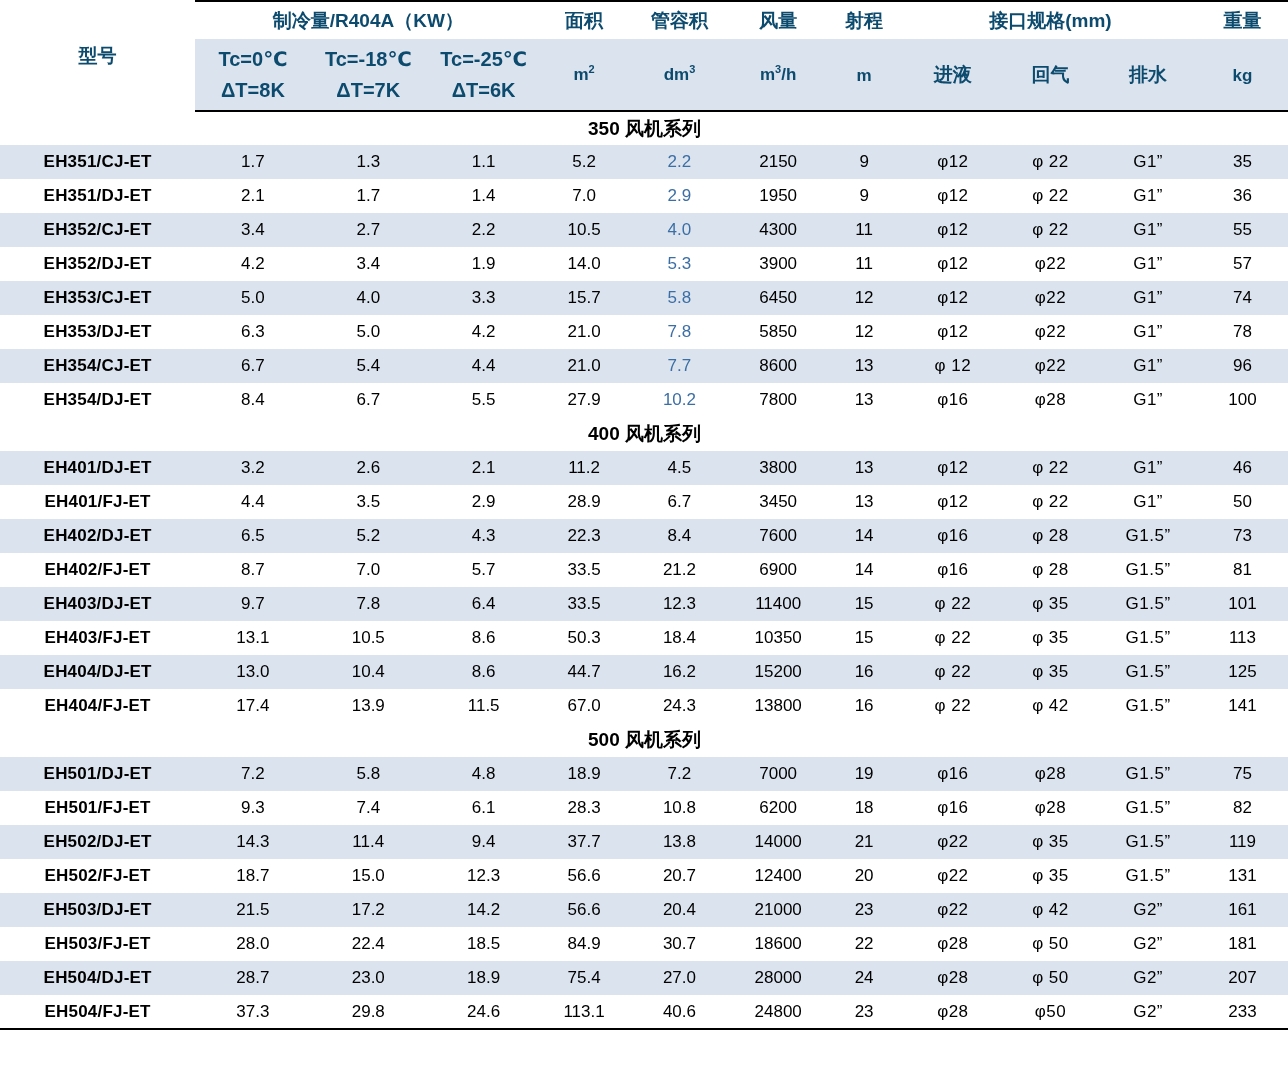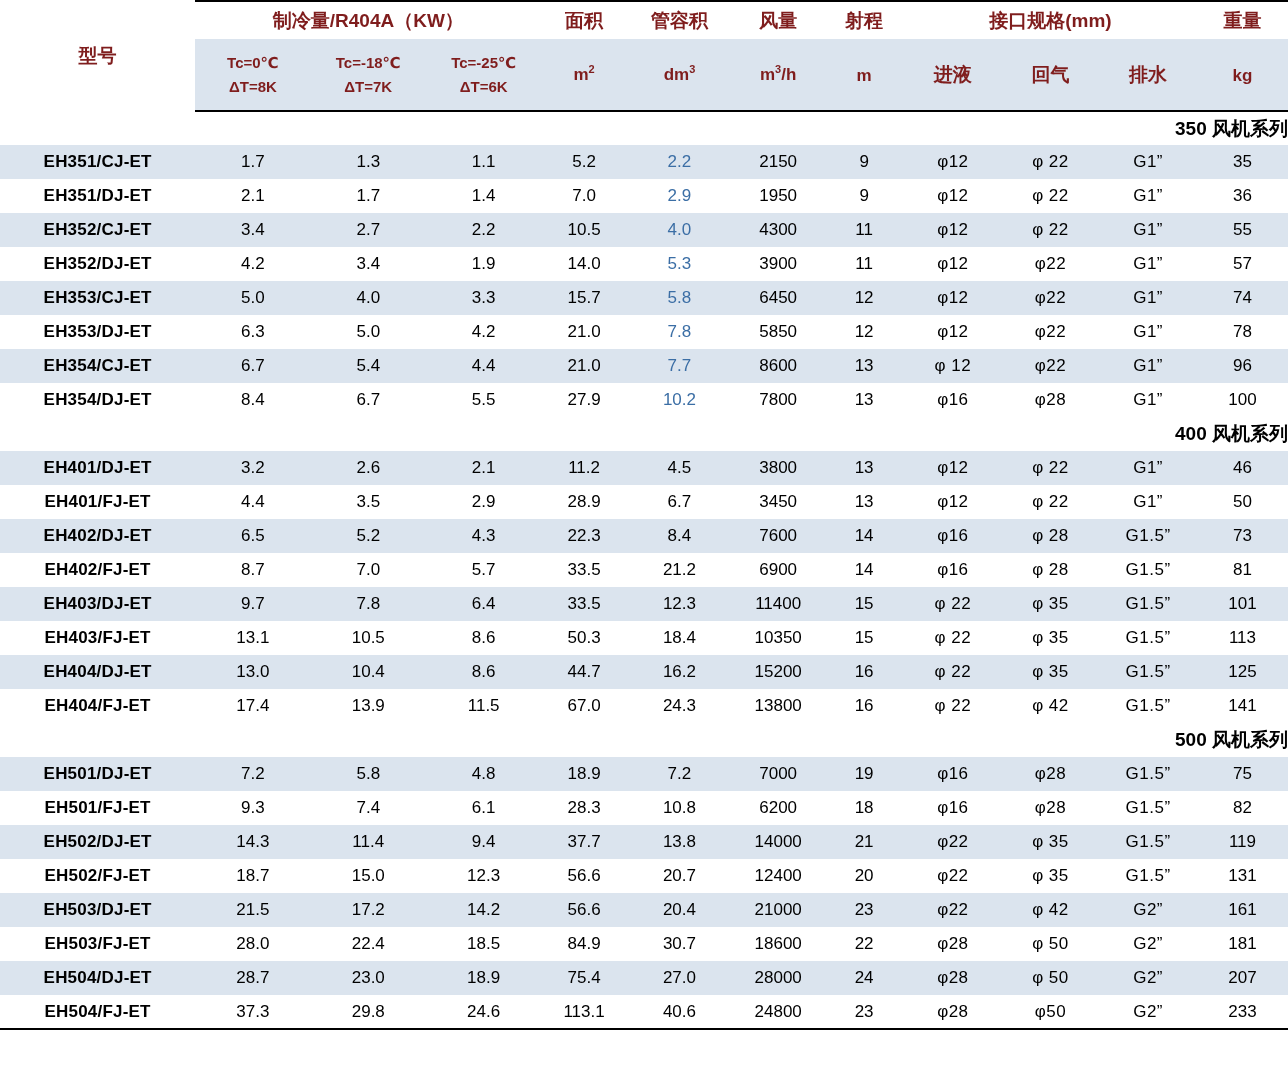--- a/index.html
+++ b/index.html
@@ -40,48 +40,48 @@
   col.c-vol   { width: 95px; }
   col.c-air   { width: 83px; }
   col.c-throw { width: 72px; }
   col.c-port  { width: 88px; }
   col.c-weight{ width: 82px; }
 
   
   .hrow1 th, .hrow2 th {
     font-weight: bold;
     font-size: 19px;
-    color: #7f1d1d;
+    color: #0c4a6e;
   }
   .hrow1 th { height: 38px; }
   .hrow2 th { height: 72px; }
   .hdr-band { background: #dbe4ee; }
   .hdr-white { background: #ffffff; }
   .top-rule {
     border-top: 2.5px solid #000;
   }
   .hdr-sep {
     border-bottom: 2.5px solid #000;
   }
   .sub-2line {
     line-height: 1.55;
-    font-size: 15px;
+    font-size: 20px;
     white-space: nowrap;
     text-align: center;
   }
   .unit {
     font-size: 17px;
     font-weight: bold;
   }
   sup { font-size: 11px; }
 
   
   tr.series td {
     height: 34px;
-    text-align: right;
+    text-align: center;
     font-weight: bold;
     font-size: 19px;
     padding-left: 1px;
     background: #ffffff;
   }
 
   
   tr.drow td {
     height: 34px;
     font-size: 17px;

